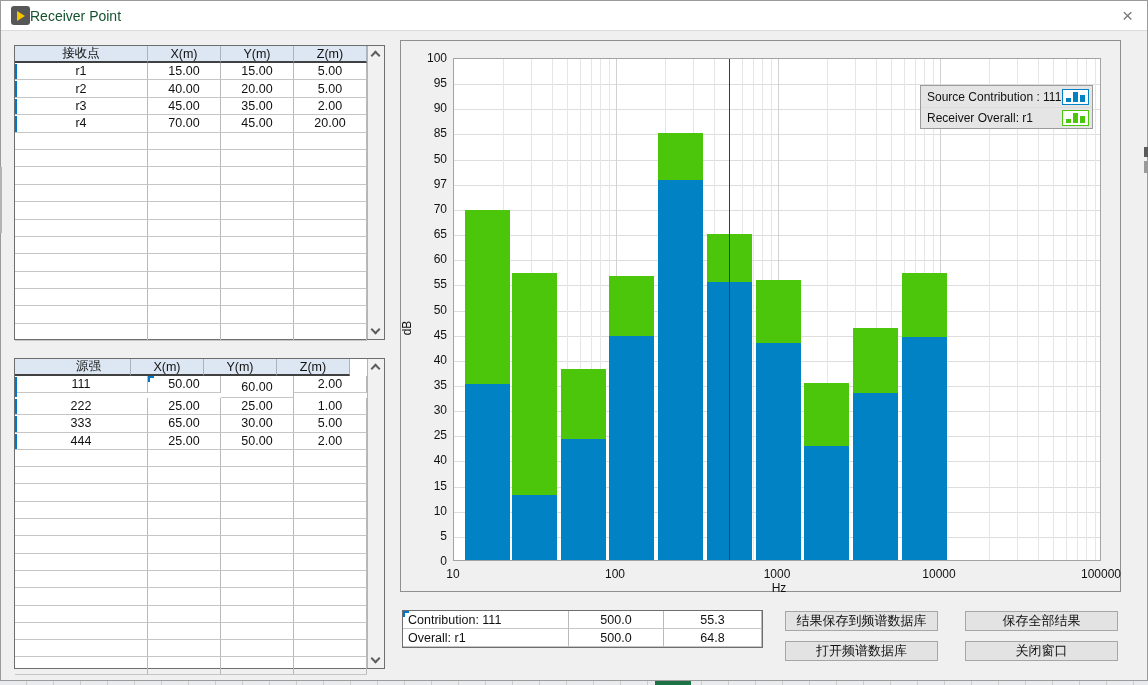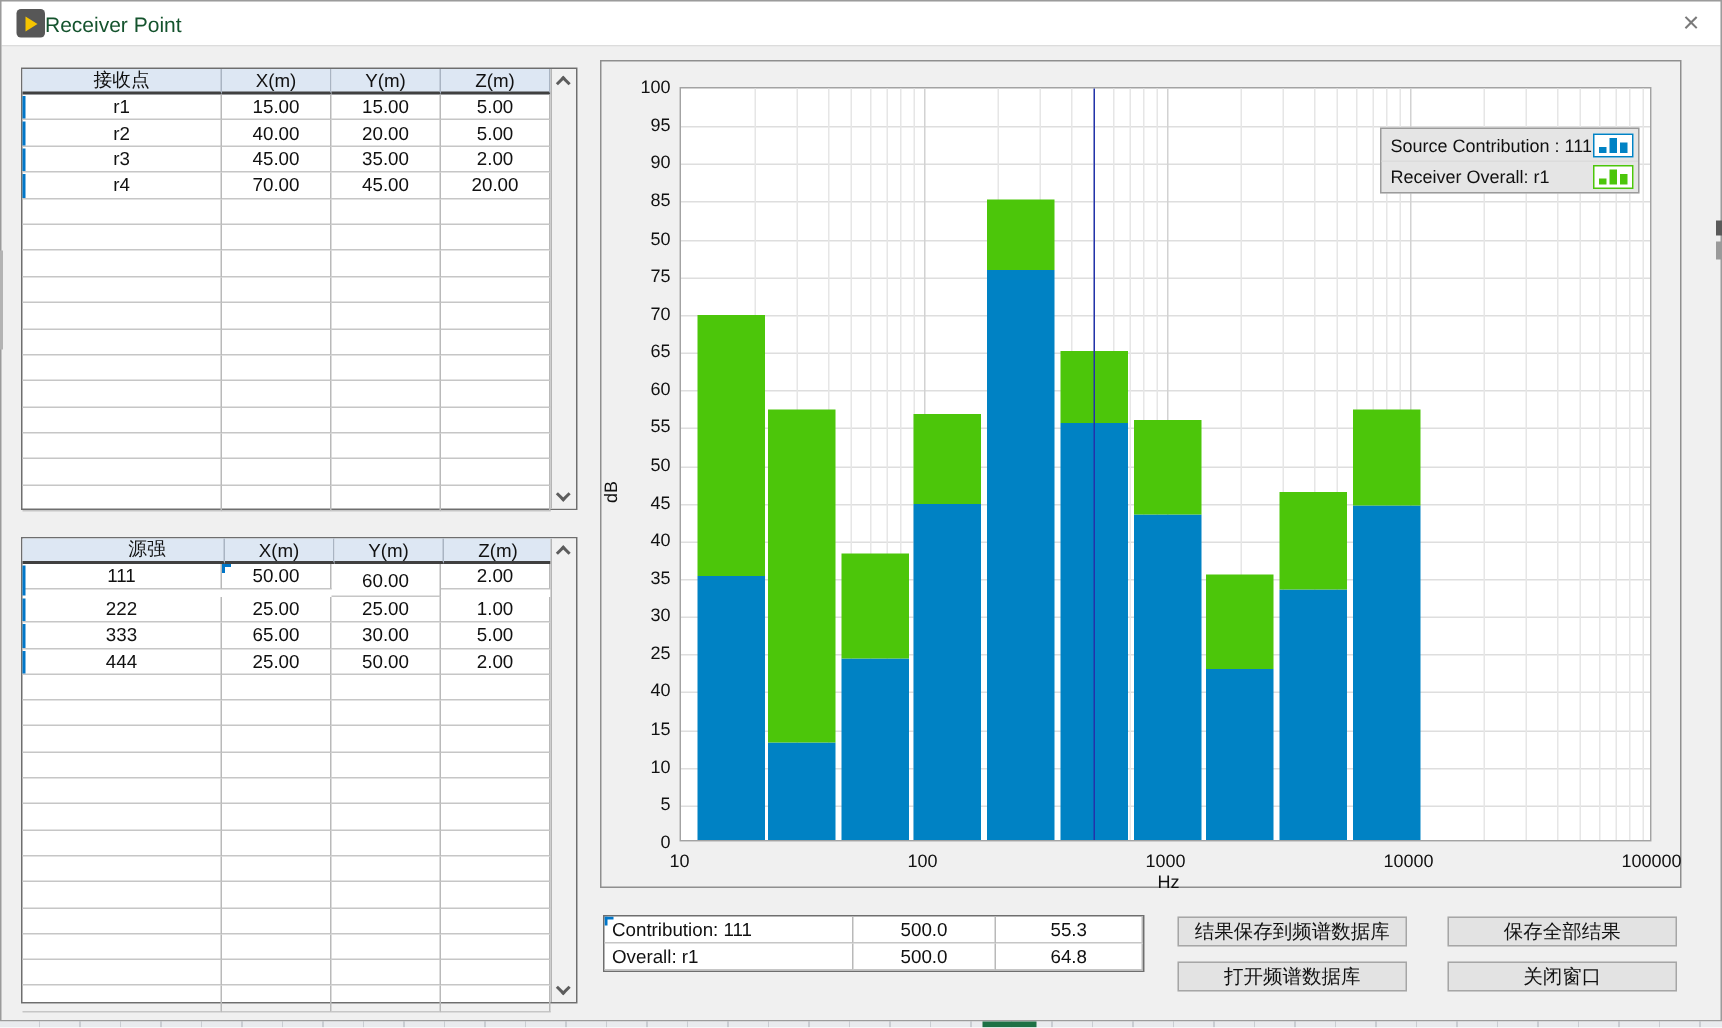--- a/index.html
+++ b/index.html
@@ -183,21 +183,21 @@
         <div class="tcell" style="width: 73px; height: 17.4px;"></div>
       </div>
       <div class="tbl-scroll">
       <div class="chev up"></div>
       <div class="chev down"></div>
     </div>
   </div>
 
   <div class="tblbox" id="sourceTable" style="left:14px;top:358px;width:371px;height:311px;">
       <div class="trow hdr">
-        <div class="tcell" style="width: 135px; height: 17px; padding-left: 32px;">源强</div>
+        <div class="tcell" style="width: 116px; height: 17px; padding-left: 32px;">源强</div>
         <div class="tcell" style="width: 73px; height: 17px;">X(m)</div>
         <div class="tcell" style="width: 73px; height: 17px;">Y(m)</div>
         <div class="tcell" style="width: 73px; height: 17px;">Z(m)</div>
       </div>
     <div class="trow">
         <div class="tcell" style="width: 133px; height: 17.3px;">111</div>
         <div class="tcell" style="width: 73px; height: 17.3px; position: relative;">50.00<div class="selcorner"></div></div>
         <div class="tcell" style="width: 73px; height: 22px;">60.00</div>
         <div class="tcell" style="width: 73px; height: 17.3px;">2.00</div>
         <div class="rowtick"></div>
@@ -317,21 +317,21 @@
         <div class="ylab" style="top: 387.25px;">25</div>
         <div class="ylab" style="top: 362.1px;">30</div>
         <div class="ylab" style="top: 336.95px;">35</div>
         <div class="ylab" style="top: 311.8px;">40</div>
         <div class="ylab" style="top: 286.65px;">45</div>
         <div class="ylab" style="top: 261.5px;">50</div>
         <div class="ylab" style="top: 236.35px;">55</div>
         <div class="ylab" style="top: 211.2px;">60</div>
         <div class="ylab" style="top: 186.05px;">65</div>
         <div class="ylab" style="top: 160.9px;">70</div>
-        <div class="ylab" style="top: 135.75px;">75</div>
+        <div class="ylab" style="top: 135.75px;">97</div>
         <div class="ylab" style="top: 110.6px;">50</div>
         <div class="ylab" style="top: 85.45px;">85</div>
         <div class="ylab" style="top: 60.3px;">90</div>
         <div class="ylab" style="top: 35.15px;">95</div>
         <div class="ylab" style="top: 10px;">100</div>
       </div>
     <div class="axis-dB">dB</div>
     <div class="plot" id="plot">
       <div class="legend">
         <div class="legrow">

